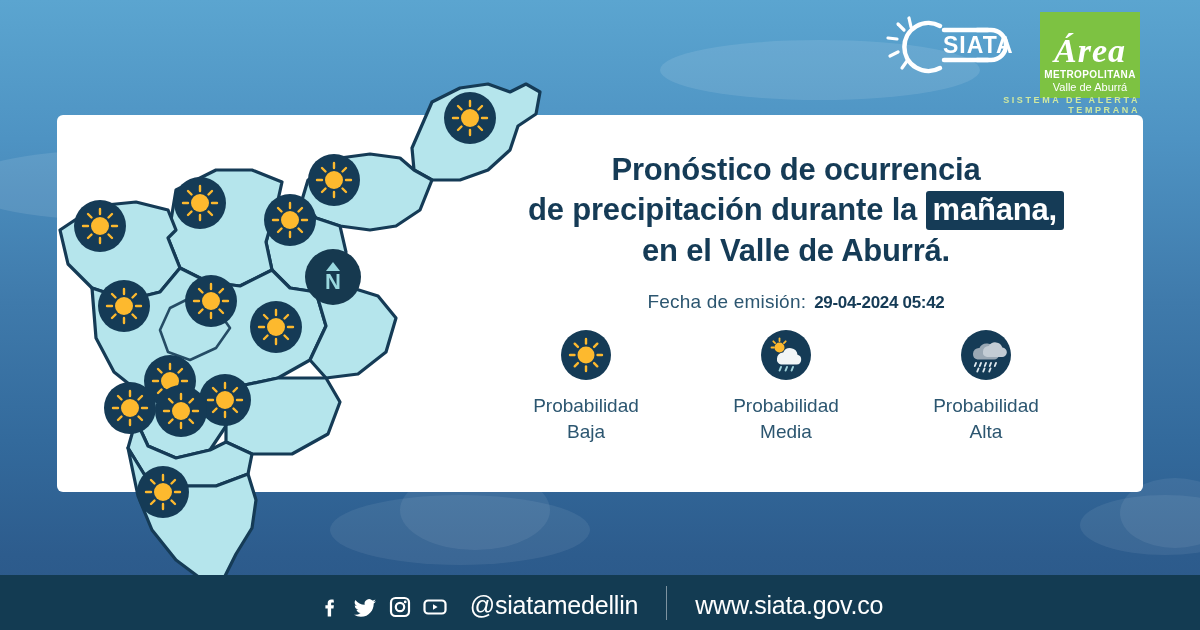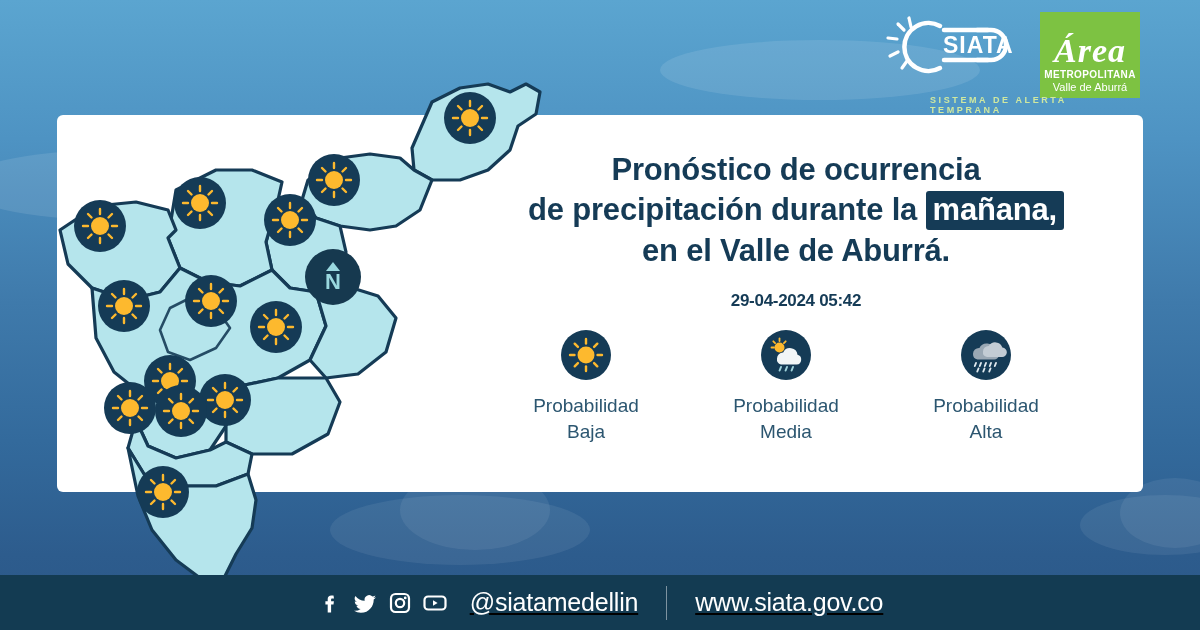--- a/index.html
+++ b/index.html
@@ -78,41 +78,41 @@
   .leg-icon svg { width: 50px; height: 50px; display: block; }
   .leg-label {
     margin-top: 13px; color: #2c5670; font-size: 19px; line-height: 1.35; text-align: center;
   }
 
   
   #footer {
     position: absolute; left: 0; bottom: 0; width: 1200px; height: 55px;
     background: #133b52; display: flex; align-items: center; justify-content: center; gap: 0;
   }
-  #footer-inner { display: flex; align-items: center; text-decoration: underline; }
+  #footer-inner { display: flex; align-items: flex-end; }
   .soc { width: 26px; height: 26px; margin-right: 9px; display: block; }
   #handle {
     color: #ffffff; font-size: 25px; margin-left: 13px; letter-spacing: -0.2px;
   }
   #divider { width: 1px; height: 34px; background: rgba(255,255,255,0.45); margin: 0 28px; }
   #website { color: #ffffff; font-size: 25px; letter-spacing: -0.2px; }
 
   
   #logos { position: absolute; right: 60px; top: 12px; height: 100px; display: flex; align-items: flex-start; }
   #siata-logo { width: 150px; height: 72px; }
   #area-logo {
     width: 100px; height: 86px; background: #7dc242; margin-left: 8px;
     display: flex; flex-direction: column; align-items: center; justify-content: flex-end; padding-bottom: 5px;
   }
   #area-script { font-family: "Liberation Serif", serif; font-style: italic; font-weight: bold;
     color: #ffffff; font-size: 34px; line-height: 36px; letter-spacing: 1px; }
   #area-l1 { color:#ffffff; font-size: 10px; font-weight: bold; letter-spacing: 0.4px; line-height: 12px; }
   #area-l2 { color:#ffffff; font-size: 11px; line-height: 12px; }
   #siata-tag {
-    position: absolute; right: 60px; top: 95px; width: 210px; text-align: left;
+    position: absolute; right: 60px; top: 95px; width: 210px; text-align: right;
     color: #cfe8a0; font-size: 9px; font-weight: bold; letter-spacing: 2.6px;
   }
 </style>
 </head>
 <body>
 
 <div id="stage">
 
   <div class="bgcloud" style="left:-40px; top:150px; width:300px; height:70px;"></div>
   <div class="bgcloud" style="left:60px; top:120px; width:180px; height:90px;"></div>
@@ -406,20 +406,21 @@
   <div id="right">
     <div id="title">
       <div><span>Pronóstico de ocurrencia</span></div>
       <div>
         <span>de precipitación durante la</span>
         <span class="hl">mañana,</span>
       </div>
       <div><span>en el Valle de Aburrá.</span></div>
     </div>
     <div id="fecha-row">
+      <span id="fecha-label">Fecha de emisión:</span>
       <span id="fecha-value">29-04-2024 05:42</span>
     </div>
   </div>
 
   <div id="legend">
     <div class="leg">
       <div class="leg-icon">
         <svg viewBox="0 0 50 50">
           <circle cx="25" cy="25" r="25" fill="#153b56"></circle>
           <circle cx="25" cy="25" r="8.5" fill="#fdb92e"></circle>

